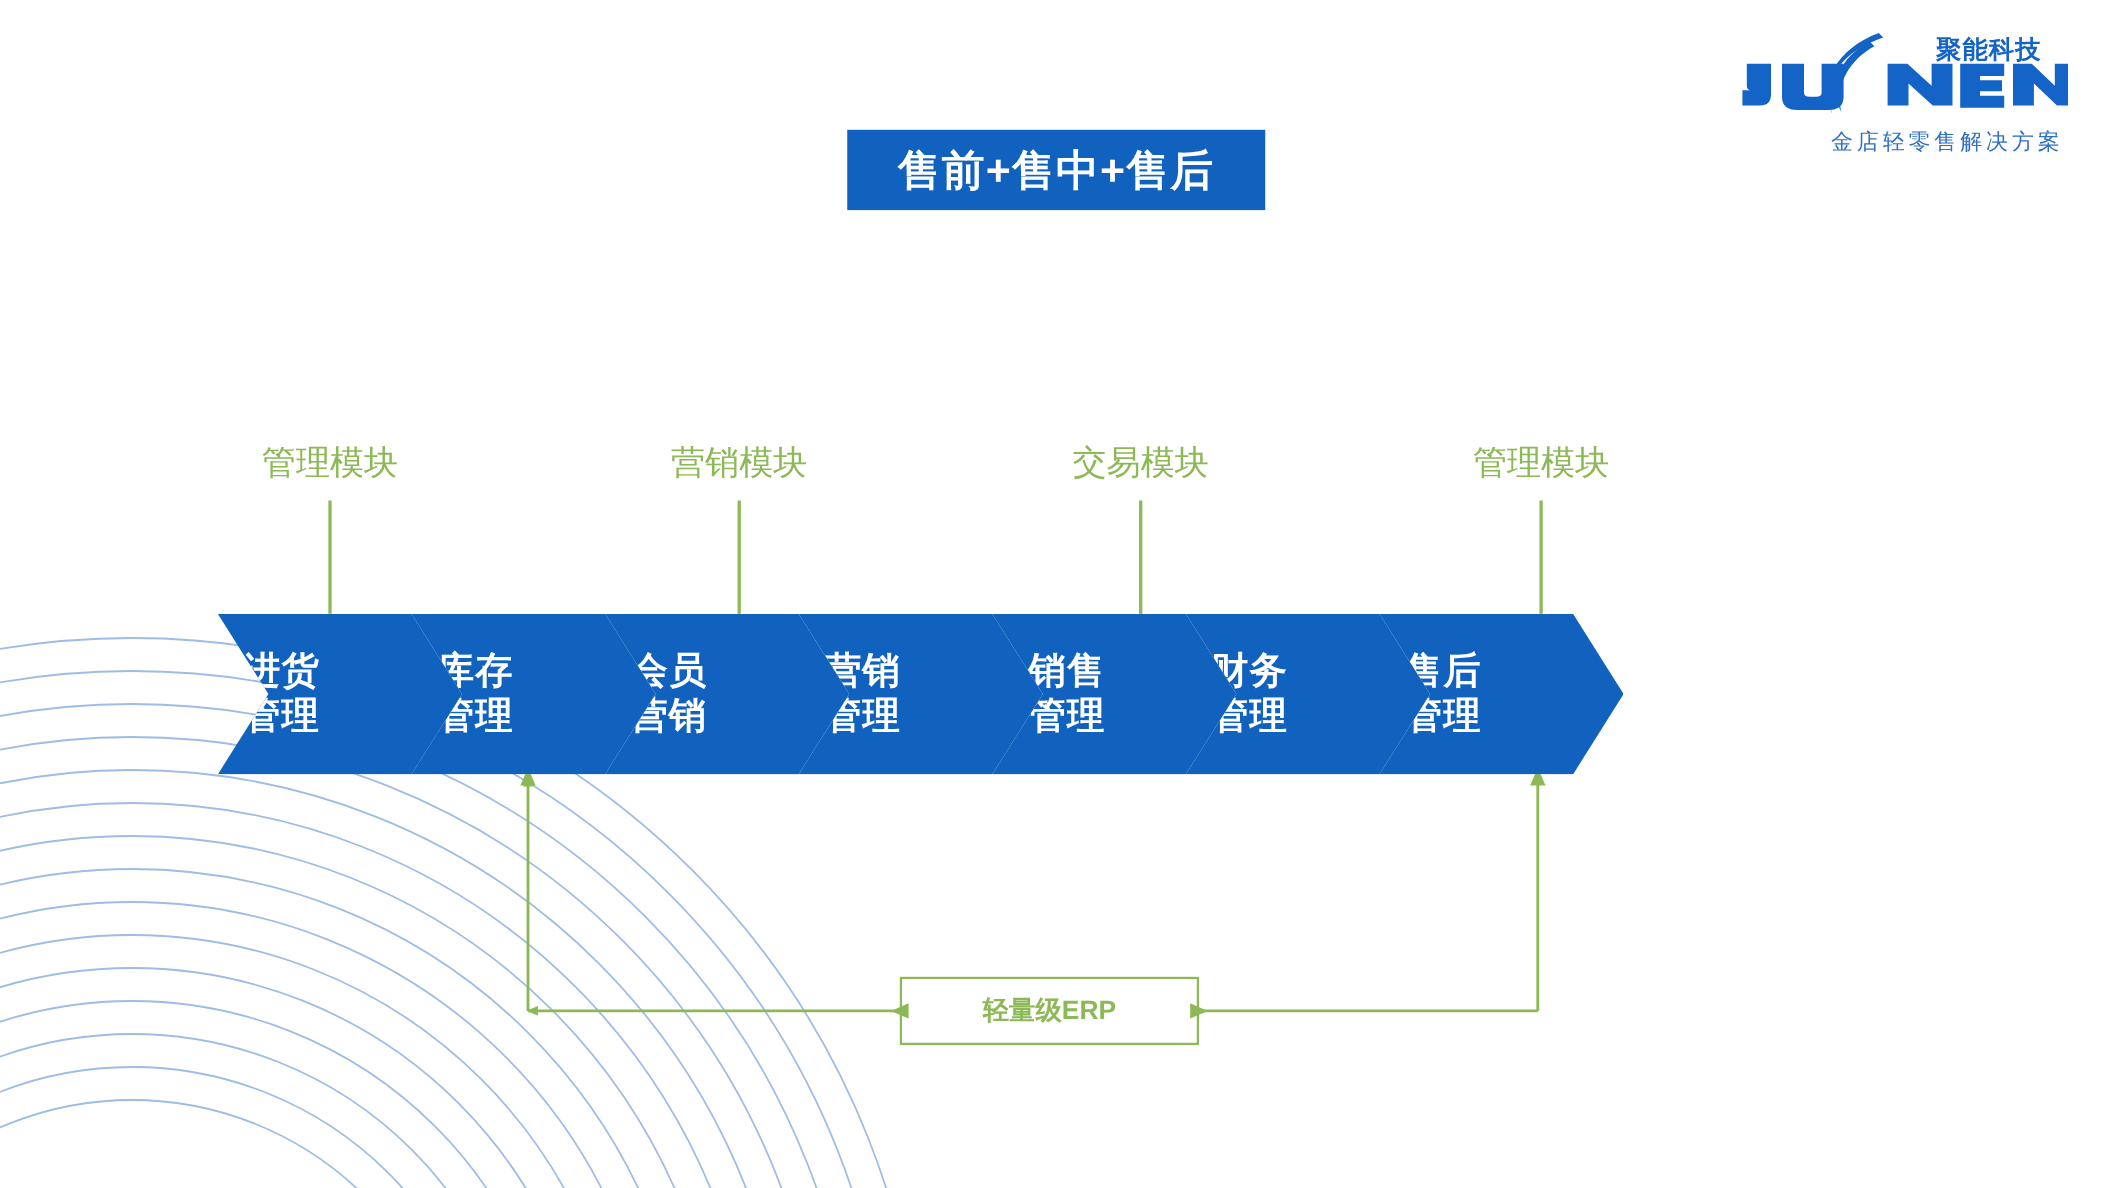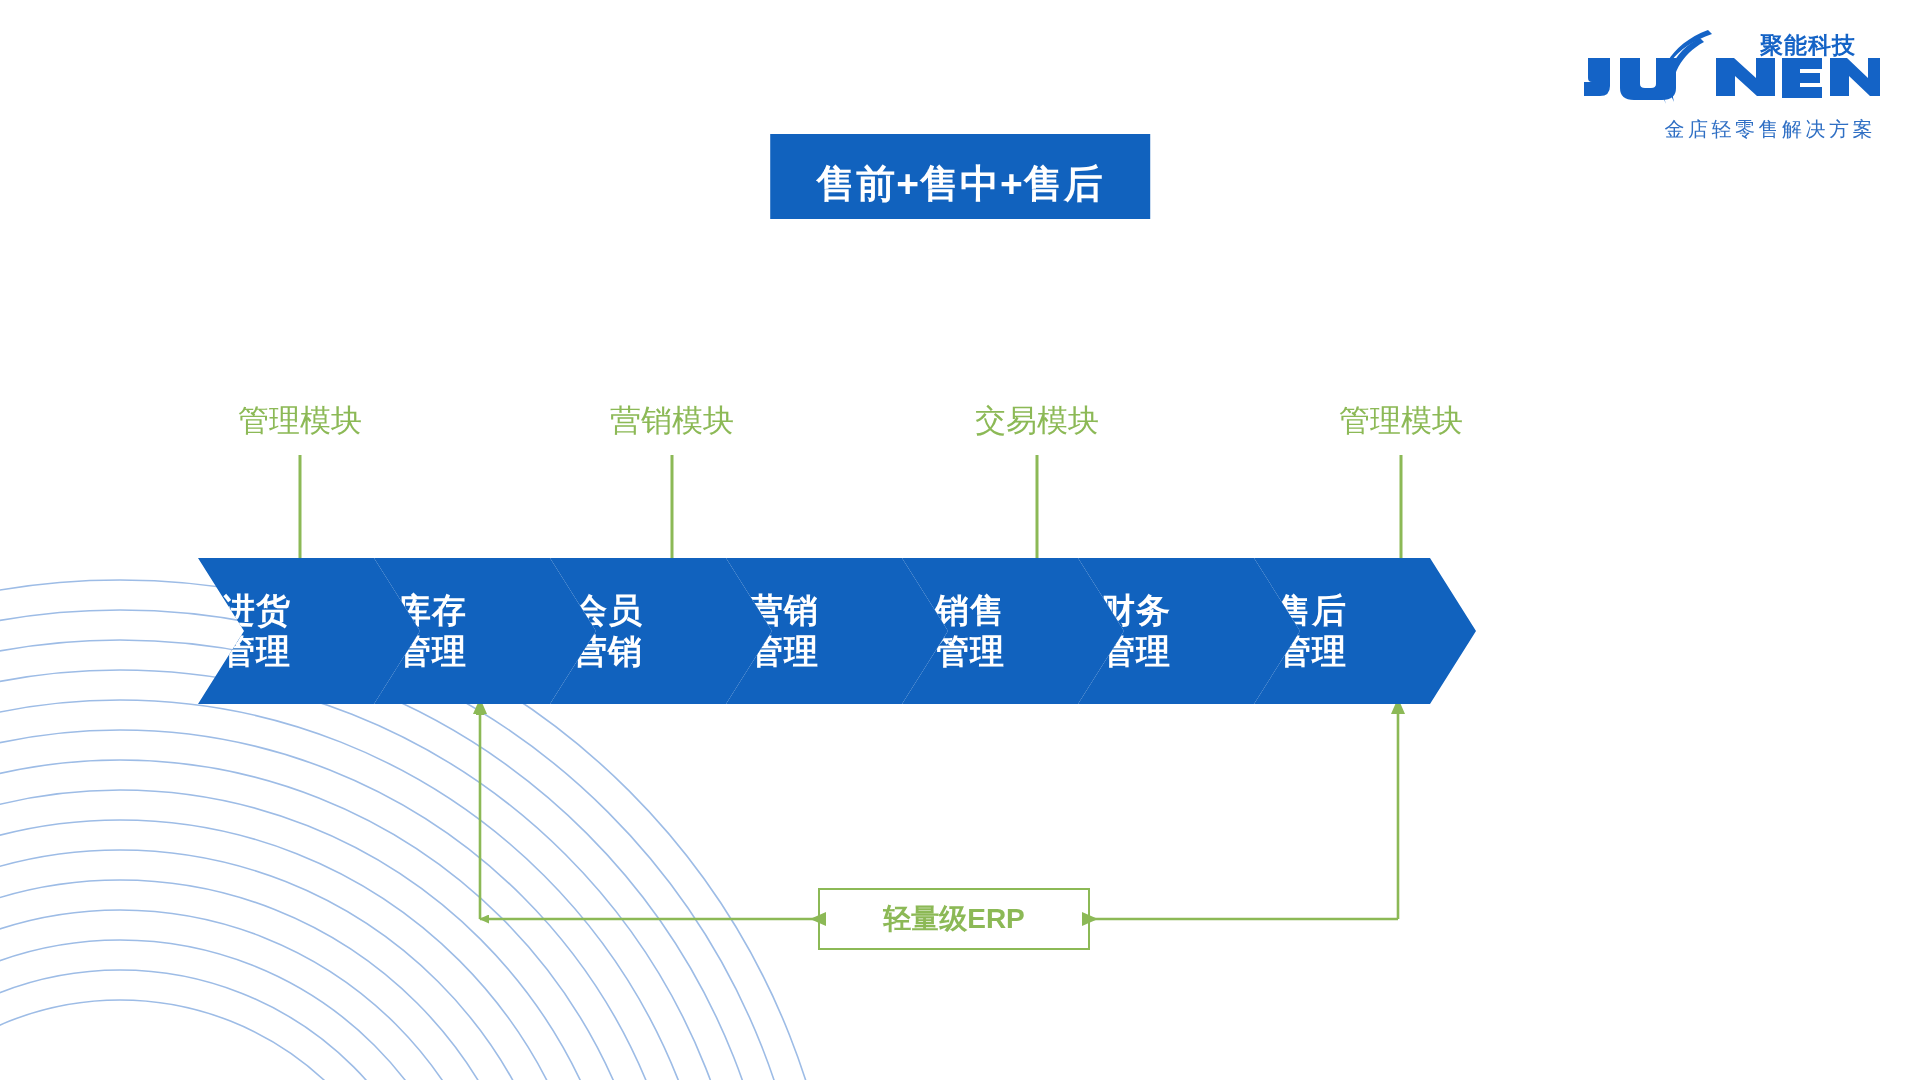--- a/index.html
+++ b/index.html
@@ -68,27 +68,27 @@
     letter-spacing: 3.5px;
     line-height: 1;
     white-space: nowrap;
   }
 
   
   #badge {
     position: absolute;
     left: 50%;
     transform: translateX(-50%);
-    top: 134px;
+    top: 118px;
     background: #1162be;
     color: #ffffff;
     font-size: 39px;
     font-weight: 700;
     letter-spacing: 1px;
-    padding: 30px 46px 16px;
+    padding: 18px 46px 16px;
     line-height: 1;
     white-space: nowrap;
   }
   #main-title {
     position: absolute;
     left: 50%;
     transform: translateX(-50%);
     top: 232px;
     color: #1162be;
     font-size: 62px;
@@ -154,21 +154,21 @@
     width: 272px;
     height: 62px;
     border: 2px solid #8cb956;
     box-sizing: border-box;
     display: flex;
     align-items: center;
     justify-content: center;
   }
   #erp-label {
     color: #8cb956;
-    font-size: 28px;
+    font-size: 24px;
     font-weight: 600;
     line-height: 1;
     white-space: nowrap;
   }
   #loop-svg {
     position: absolute;
     left: 0;
     top: 690px;
     width: 1920px;
     height: 300px;

